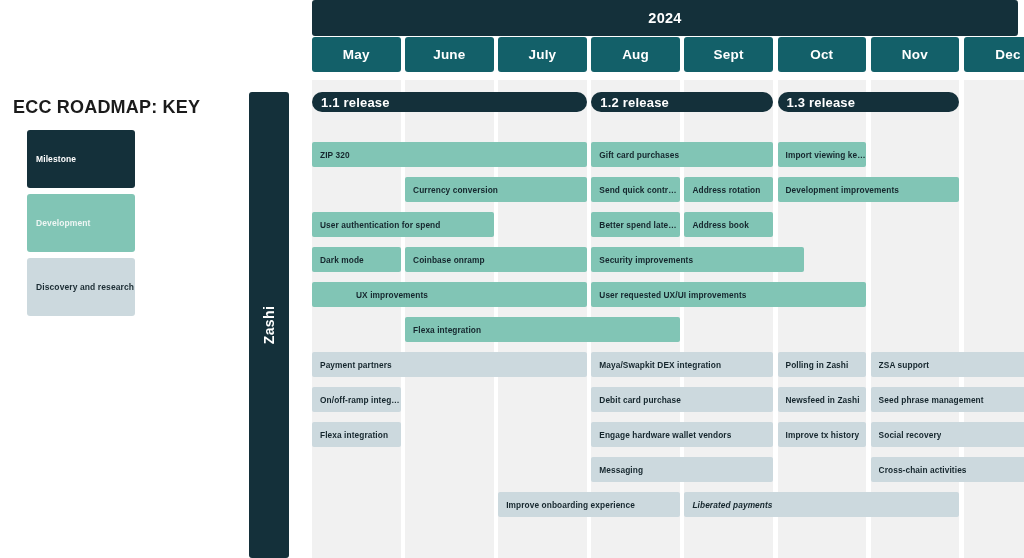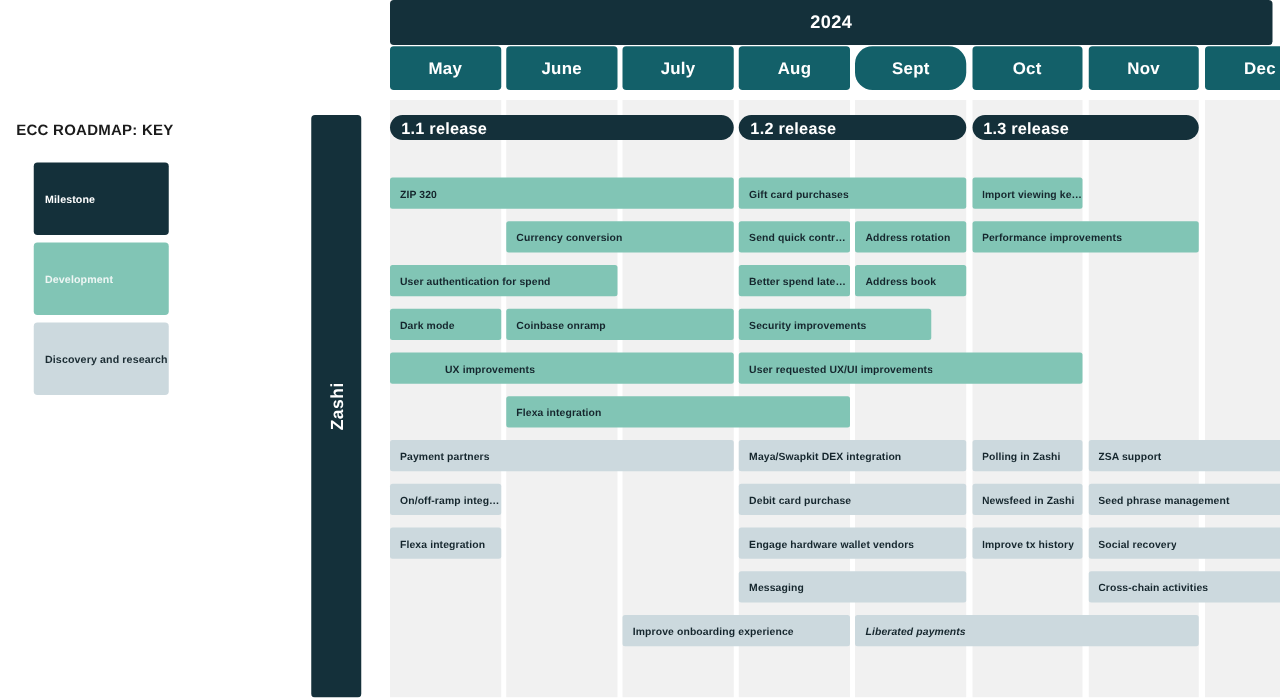--- a/index.html
+++ b/index.html
@@ -19,21 +19,21 @@
   
   #legend-panel {
     position: absolute;
     left: 0; top: 0;
     width: 240px; height: 558px;
     background: #ffffff;
   }
   #legend-title {
     position: absolute;
     left: 13px; top: 97px;
-    font-size: 12px;
+    font-size: 18px;
     font-weight: bold;
     letter-spacing: .2px;
     color: #1b1b1b;
     white-space: nowrap;
   }
   .legend-box {
     position: absolute;
     left: 27px;
     width: 108px;
     height: 58px;
@@ -212,21 +212,21 @@
       </div>
       <div class="month-cell" style="left: 93.1px; width: 88.5px;">
         <span class="month-label">June</span>
       </div>
       <div class="month-cell" style="left: 186.2px; width: 88.5px;">
         <span class="month-label">July</span>
       </div>
       <div class="month-cell" style="left: 279.3px; width: 88.5px;">
         <span class="month-label">Aug</span>
       </div>
-      <div class="month-cell" style="left: 372.4px; width: 88.5px; border-radius: 14px;">
+      <div class="month-cell" style="left: 372.4px; width: 88.5px;">
         <span class="month-label">Sept</span>
       </div>
       <div class="month-cell" style="left: 465.5px; width: 88.5px;">
         <span class="month-label">Oct</span>
       </div>
       <div class="month-cell" style="left: 558.6px; width: 88.5px;">
         <span class="month-label">Nov</span>
       </div>
       <div class="month-cell" style="left: 651.7px; width: 88.5px;">
         <span class="month-label">Dec</span>
@@ -256,38 +256,38 @@
       <div class="task-bar dev" style="left: 93.1px; width: 181.6px; top: 177px;">
         <span class="task-label">Currency conversion</span>
       </div>
       <div class="task-bar dev" style="left: 279.3px; width: 88.5px; top: 177px;">
         <span class="task-label">Send quick controls</span>
       </div>
       <div class="task-bar dev" style="left: 372.4px; width: 88.5px; top: 177px;">
         <span class="task-label">Address rotation</span>
       </div>
       <div class="task-bar dev" style="left: 465.5px; width: 181.6px; top: 177px;">
-        <span class="task-label">Performance improvements</span>
+        <span class="task-label">Development improvements</span>
       </div>
       <div class="task-bar dev" style="left: 0px; width: 181.6px; top: 212px;">
         <span class="task-label">User authentication for spend</span>
       </div>
       <div class="task-bar dev" style="left: 279.3px; width: 88.5px; top: 212px;">
         <span class="task-label">Better spend latency</span>
       </div>
       <div class="task-bar dev" style="left: 372.4px; width: 88.5px; top: 212px;">
         <span class="task-label">Address book</span>
       </div>
       <div class="task-bar dev" style="left: 0px; width: 88.5px; top: 247px;">
         <span class="task-label">Dark mode</span>
       </div>
       <div class="task-bar dev" style="left: 93.1px; width: 181.6px; top: 247px;">
         <span class="task-label">Coinbase onramp</span>
       </div>
-      <div class="task-bar dev" style="left: 279.3px; width: 154px; top: 247px; text-align: right;">
+      <div class="task-bar dev" style="left: 279.3px; width: 213px; top: 247px; text-align: right;">
         <span class="task-label">Security improvements</span>
       </div>
       <div class="task-bar dev" style="left: 0px; width: 274.7px; top: 282px; padding-left: 44px;">
         <span class="task-label">UX improvements</span>
       </div>
       <div class="task-bar dev" style="left: 279.3px; width: 274.7px; top: 282px;">
         <span class="task-label">User requested UX/UI improvements</span>
       </div>
       <div class="task-bar dev" style="left: 93.1px; width: 274.7px; top: 317px;">
         <span class="task-label">Flexa integration</span>

